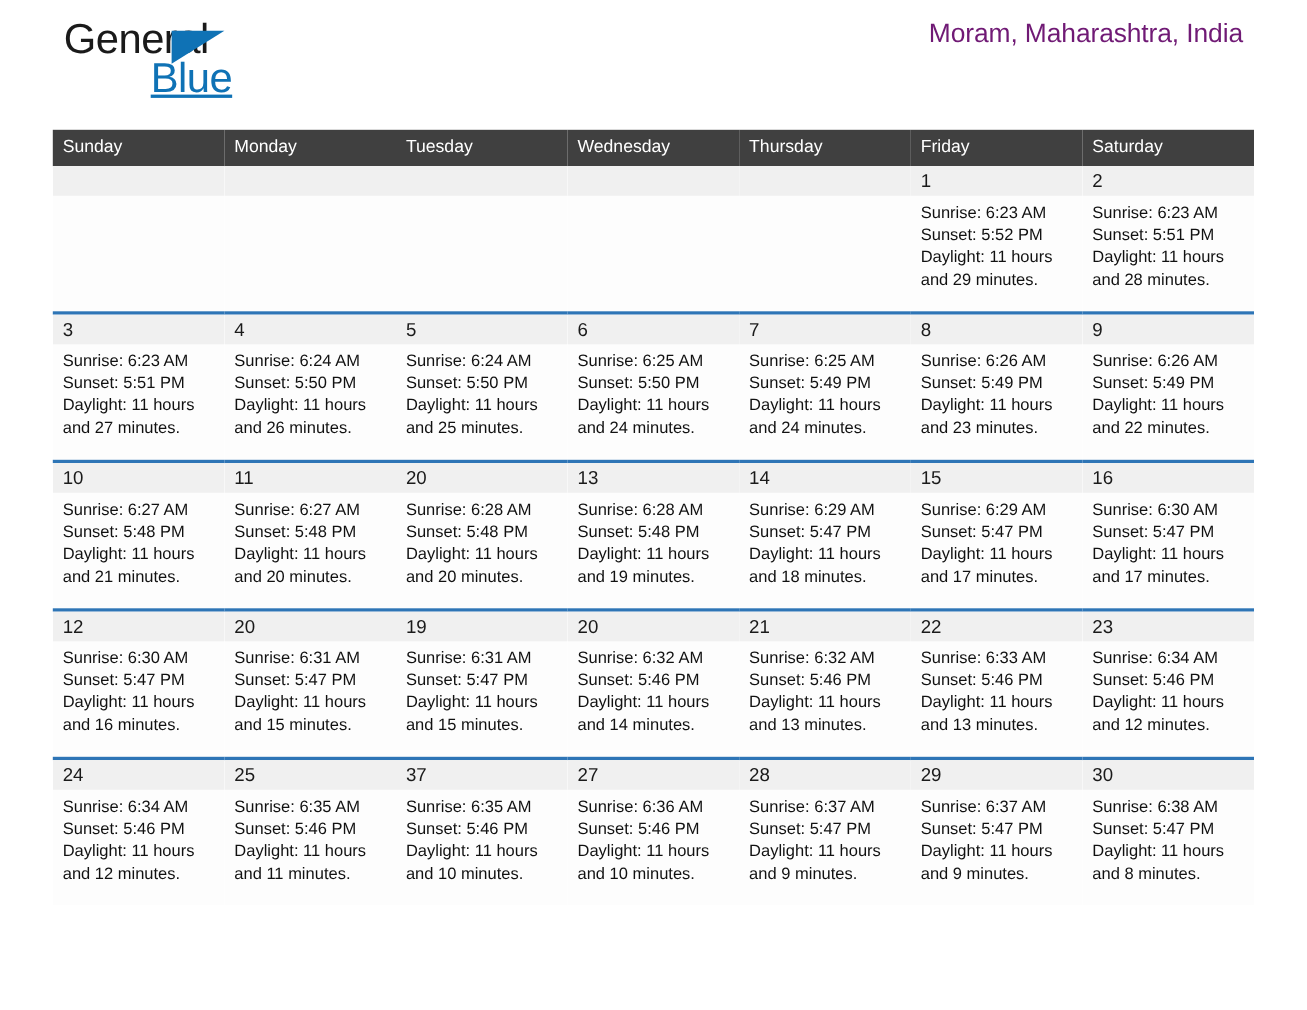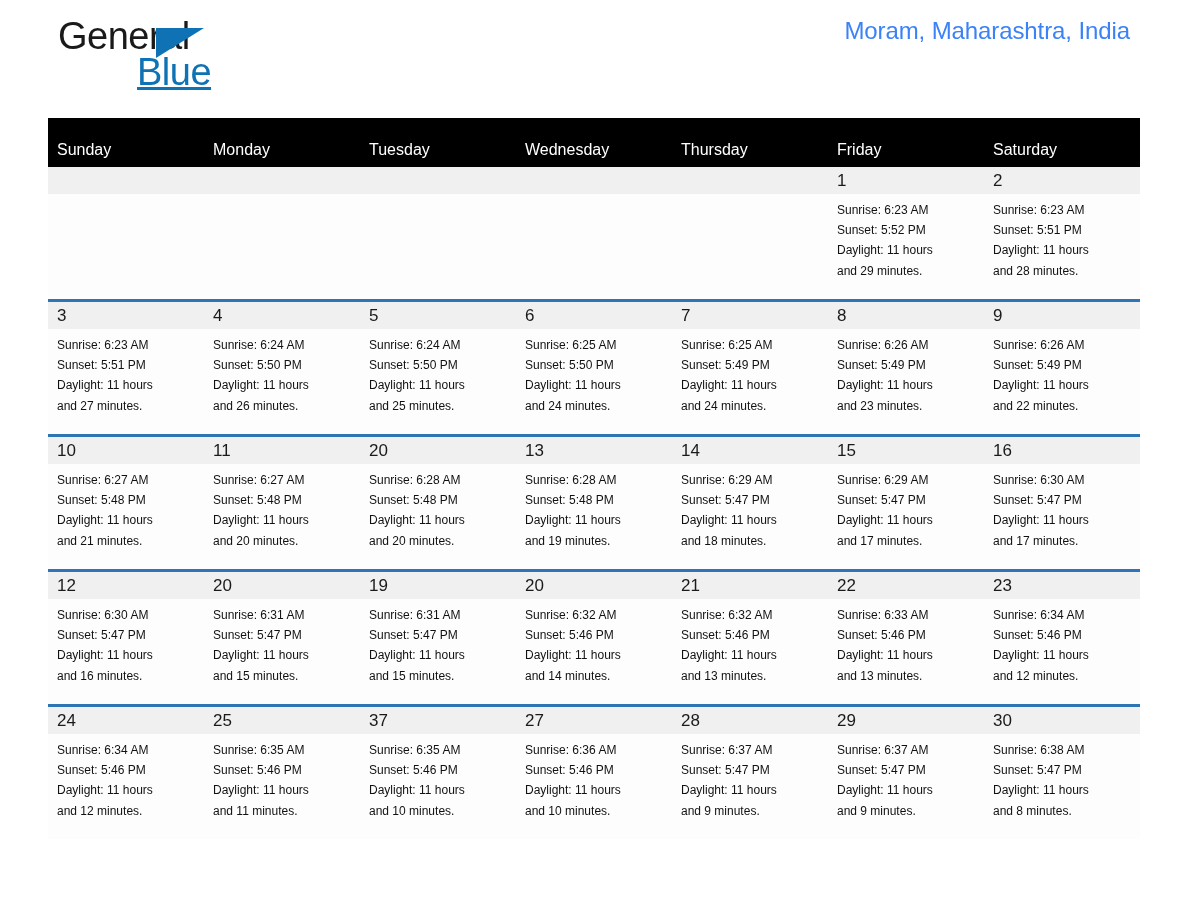--- a/index.html
+++ b/index.html
@@ -78,39 +78,39 @@
     font-size: 44px;
     font-weight: 400;
     line-height: 58px;
     color: #111111;
     letter-spacing: -0.3px;
   }
   .location-title {
     font-size: 24px;
     font-weight: 400;
     line-height: 34px;
-    color: #3b82f6;
+    color: #701a75;
     margin-top: 8px;
     letter-spacing: -0.1px;
   }
 
   
   .calendar {
     width: 1092px;
     border-collapse: collapse;
     table-layout: fixed;
   }
 
   .dow-row th {
-    background: #000000;
+    background: #404040;
     color: #ffffff;
     font-size: 16px;
     font-weight: 400;
     text-align: left;
-    padding: 23px 0 8px 9px;
+    padding: 7px 0 8px 9px;
     height: 17px;
     border: none;
     letter-spacing: 0px;
   }
 
   .week-row td {
     vertical-align: top;
     padding: 0;
     border: none;
     border-top: 3px solid #2e75b6;
@@ -135,21 +135,21 @@
   }
   .daynum {
     font-size: 17px;
     line-height: 27px;
     color: #1a1a1a;
     font-weight: 400;
   }
 
   .info {
     padding: 6px 8px 0 9px;
-    font-size: 12px;
+    font-size: 15px;
     line-height: 20.2px;
     color: #111111;
   }
   .info div {
     white-space: nowrap;
   }
 
   .empty .daynum-band { background: #f0f0f0; }
 </style>
 </head>

